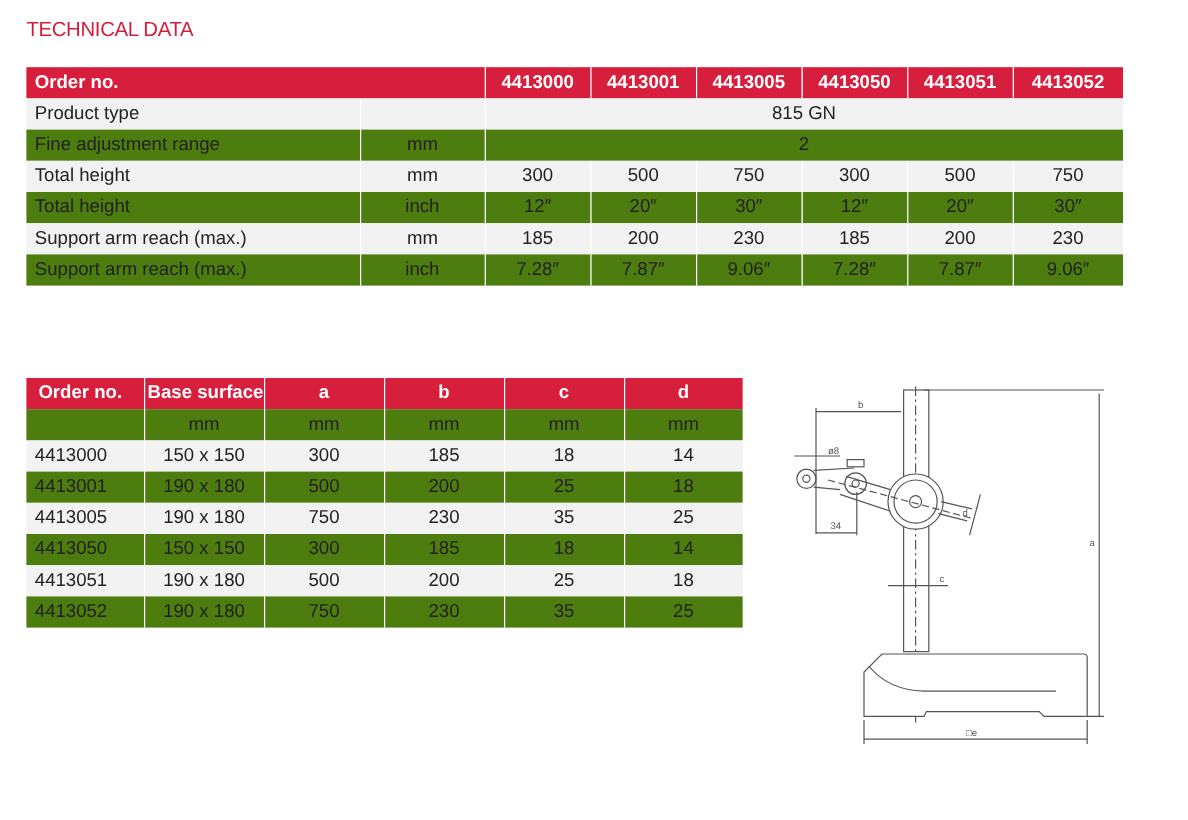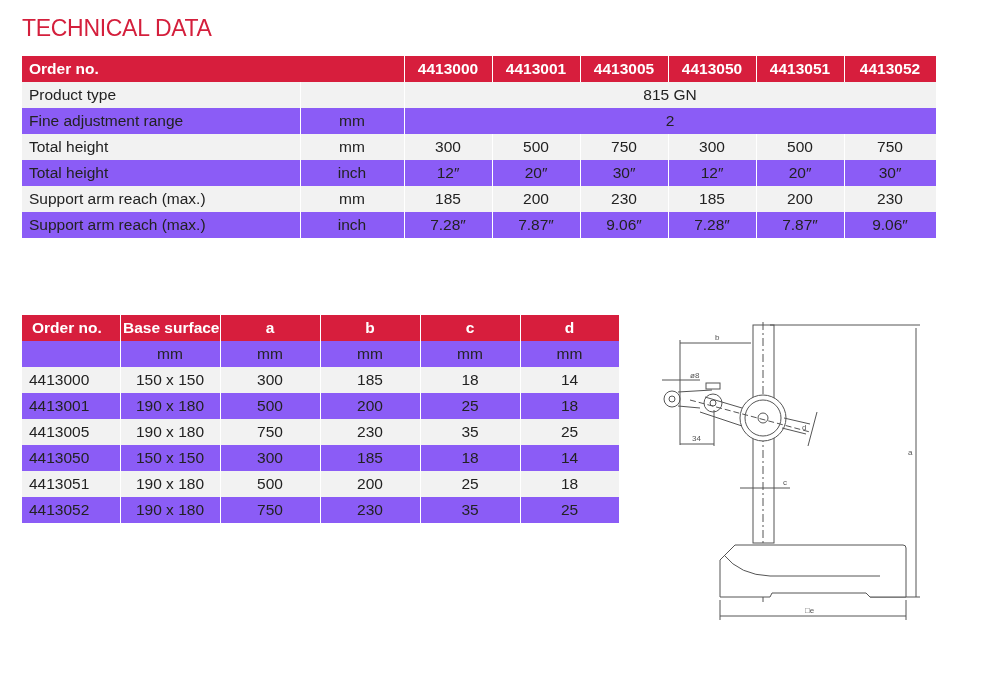--- a/index.html
+++ b/index.html
@@ -3,32 +3,32 @@
 <meta charset="utf-8">
 <style>
   * { box-sizing: border-box; margin: 0; padding: 0; }
   body {
     width: 990px; height: 683px; background: #ffffff; position: relative;
     font-family: "DejaVu Sans", "Liberation Sans", sans-serif; color: #222;
     overflow: hidden;
   }
   .title {
     position: absolute; left: 22px; top: 15px;
-    font-size: 23px; color: #d41f3c; letter-spacing: -0.3px;
+    font-size: 17px; color: #d41f3c; letter-spacing: -0.3px;
     font-family: "Liberation Sans", sans-serif;
   }
   table { border-collapse: collapse; position: absolute; table-layout: fixed; }
   td, th {
     height: 26px; font-size: 15.5px; font-weight: normal; white-space: nowrap;
     border-right: 1px solid #ffffff; padding: 0;
     font-family: "Liberation Sans", sans-serif;
   }
   th { background: #d71e3d; color: #fff; font-weight: bold; }
   tr.light td { background: #f2f2f2; margin-left: 29px; }
-  tr.dark td { background: #8b5cf6; }
+  tr.dark td { background: #4d7c0f; }
   #t1 { left: 22px; top: 56px; width: 914px; }
   #t1 th { height: 26px; }
   #t1 td.label, #t1 th.label { text-align: left; padding-left: 7px; }
   #t1 .center { text-align: center; }
   #t2 { left: 22px; top: 315px; width: 597px; }
   #t2 th, #t2 td { text-align: center; }
   #t2 th.first { text-align: left; padding-left: 10px; }
   #t2 td.first { text-align: left; padding-left: 7px; }
   #drawing { position: absolute; left: 640px; top: 320px; width: 300px; height: 310px; }
 </style>

